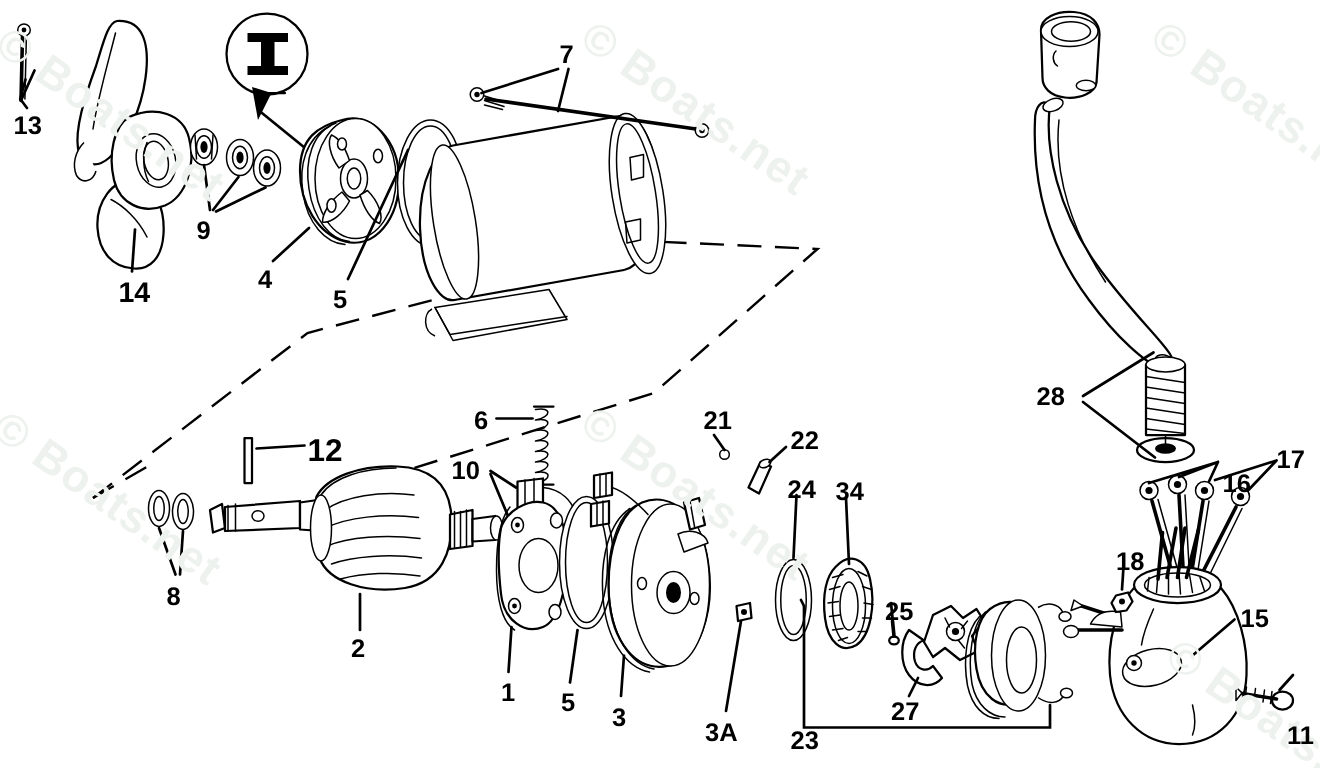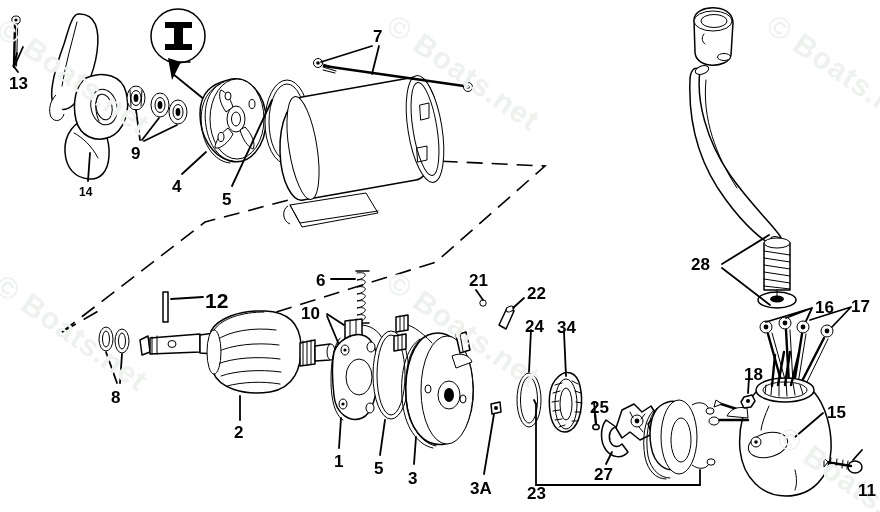--- a/index.html
+++ b/index.html
@@ -477,27 +477,27 @@
   </svg>
 
   <div class="wm" style="left:10px;top:12px;transform:rotate(35deg);">© Boats.net</div>
   <div class="wm" style="left:400px;top:8px;transform:rotate(35deg);">© Boats.net</div>
   <div class="wm" style="left:780px;top:8px;transform:rotate(35deg);">© Boats.net</div>
   <div class="wm" style="left:8px;top:268px;transform:rotate(35deg);">© Boats.net</div>
   <div class="wm" style="left:400px;top:265px;transform:rotate(35deg);">© Boats.net</div>
   <div class="wm" style="left:790px;top:420px;transform:rotate(35deg);">© Boats.net</div>
 
   <div class="lbl" style="left:9px;top:75px;font-size:17px;">13</div>
-  <div class="lbl" style="left:79px;top:186px;font-size:12px;text-align:right;">14</div>
+  <div class="lbl" style="left:79px;top:186px;font-size:19px;text-align:right;">14</div>
   <div class="lbl" style="left:131px;top:145px;font-size:17px;">9</div>
   <div class="lbl" style="left:172px;top:178px;font-size:17px;">4</div>
   <div class="lbl" style="left:222px;top:191px;font-size:17px;">5</div>
   <div class="lbl" style="left:373px;top:28px;font-size:17px;">7</div>
   <div class="lbl" style="left:691px;top:256px;font-size:17px;">28</div>
-  <div class="lbl" style="left:815px;top:299px;font-size:17px;">16</div>
+  <div class="lbl" style="left:815px;top:314px;font-size:17px;">16</div>
   <div class="lbl" style="left:851px;top:298px;font-size:17px;">17</div>
   <div class="lbl" style="left:744px;top:366px;font-size:17px;">18</div>
   <div class="lbl" style="left:827px;top:404px;font-size:17px;">15</div>
   <div class="lbl" style="left:858px;top:434px;font-size:17px;margin-top:48px;">11</div>
   <div class="lbl" style="left:205px;top:290px;font-size:21px;">12</div>
   <div class="lbl" style="left:111px;top:389px;font-size:17px;">8</div>
   <div class="lbl" style="left:234px;top:424px;font-size:17px;">2</div>
   <div class="lbl" style="left:316px;top:272px;font-size:17px;">6</div>
   <div class="lbl" style="left:301px;top:305px;font-size:17px;text-align:right;">10</div>
   <div class="lbl" style="left:334px;top:453px;font-size:17px;">1</div>

